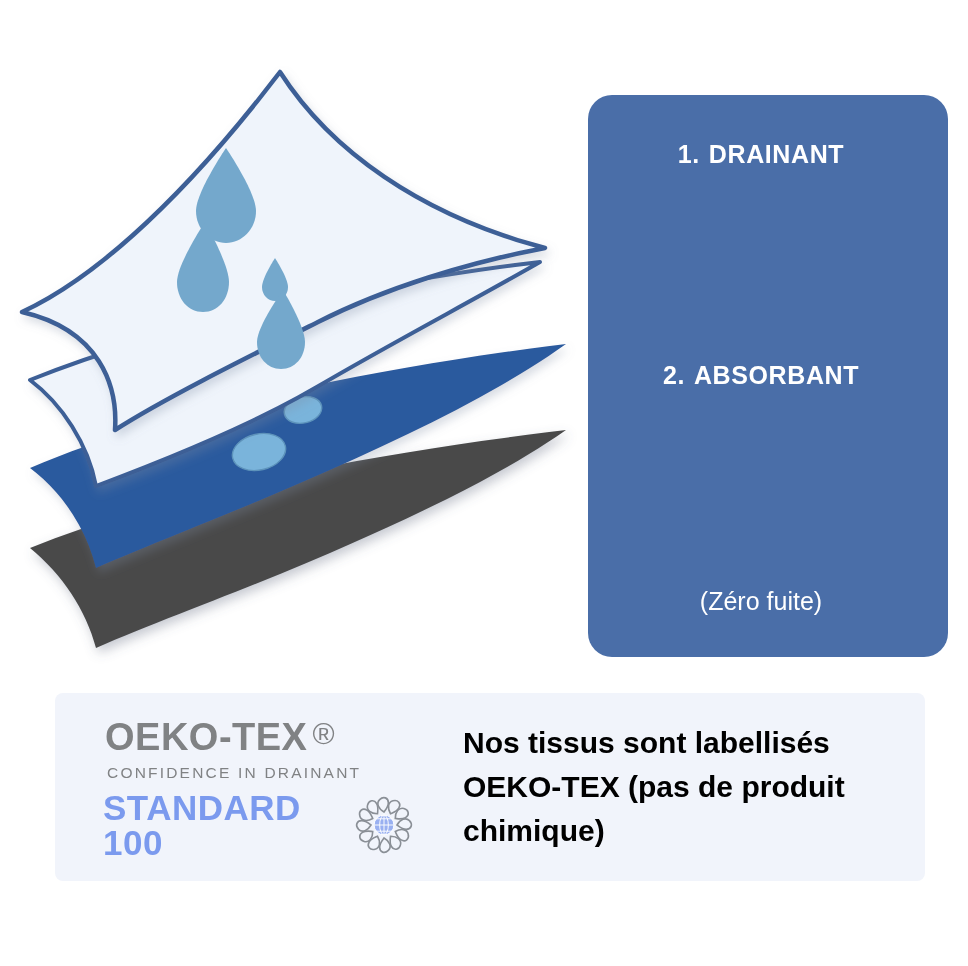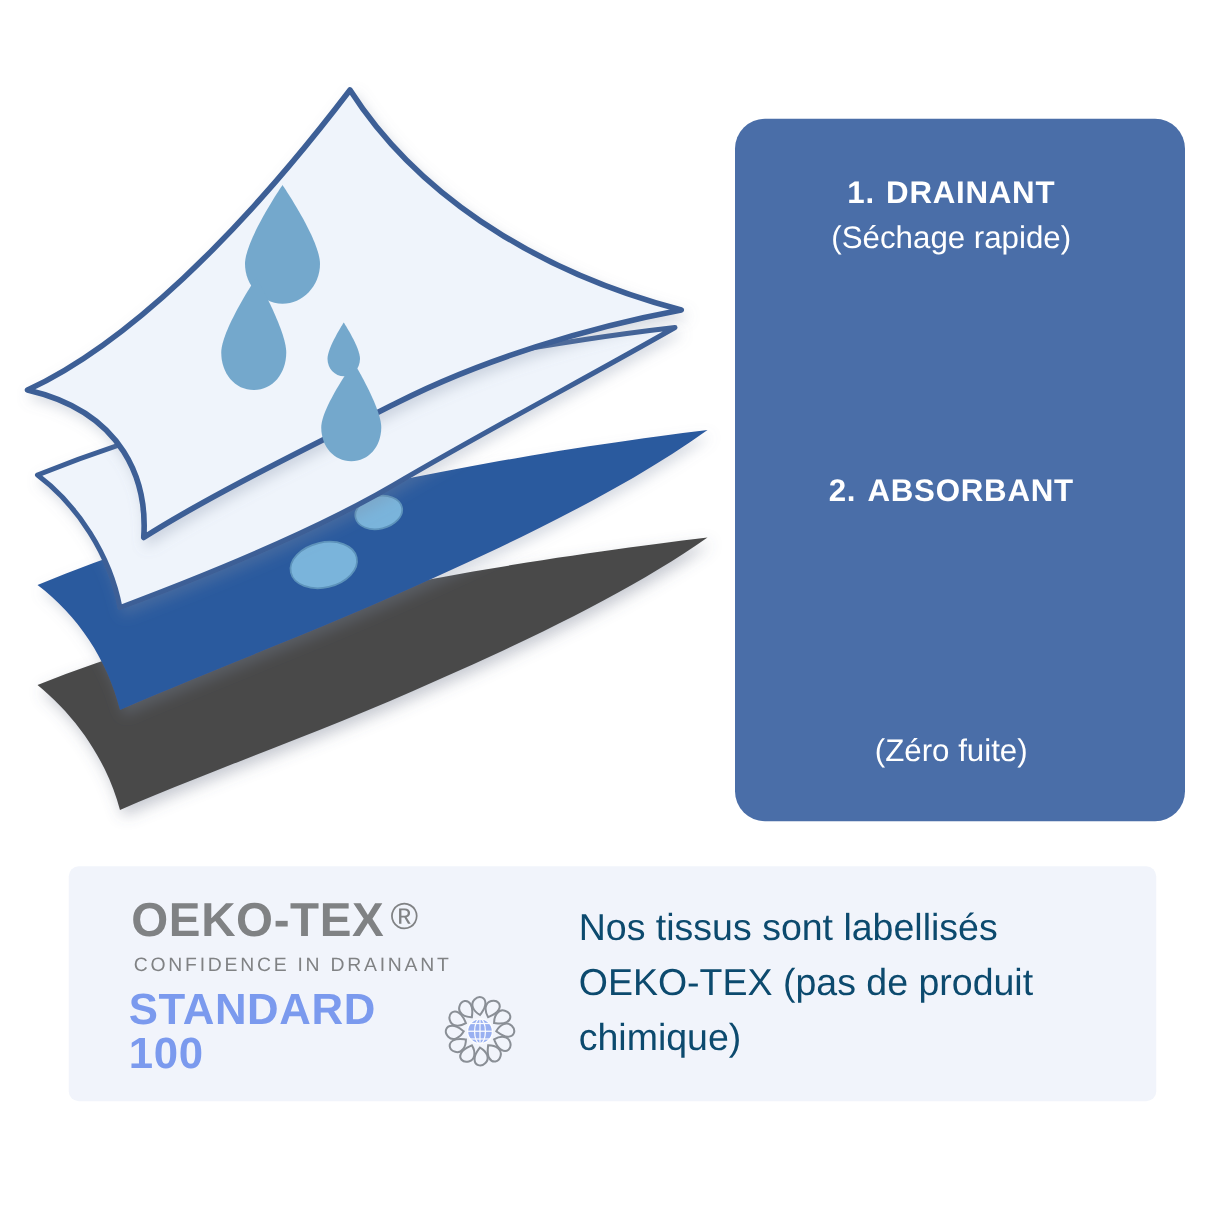--- a/index.html
+++ b/index.html
@@ -140,24 +140,24 @@
   }
   #oekotex-emblem {
     margin-left: 12px;
     width: 62px;
     height: 62px;
     flex: 0 0 62px;
   }
   #oekotex-text {
     flex: 1 1 auto;
     padding-left: 48px;
-    color: #0c4a6e;
+    color: #000000;
     font-size: 30px;
     line-height: 1.47;
-    font-weight: 400;
+    font-weight: 700;
   }
 </style>
 </head>
 <body>
 
 <div id="page">
 
   <div id="fabric-illustration">
     <svg viewBox="0 0 580 680" xmlns="http://www.w3.org/2000/svg" aria-hidden="true">
       <defs>
@@ -242,21 +242,20 @@
       </g>
     </svg>
   </div>
 
   <div id="features-panel">
 
     <div class="feature-item">
       <div class="feature-title">
         <span class="feature-num">1.</span><span>DRAINANT</span>
       </div>
-      <div class="feature-sub">(Séchage rapide)</div>
     </div>
 
     <div class="feature-item">
       <div class="feature-title">
         <span class="feature-num">2.</span><span>ABSORBANT</span>
       </div>
     </div>
 
 
     <div class="feature-item">

